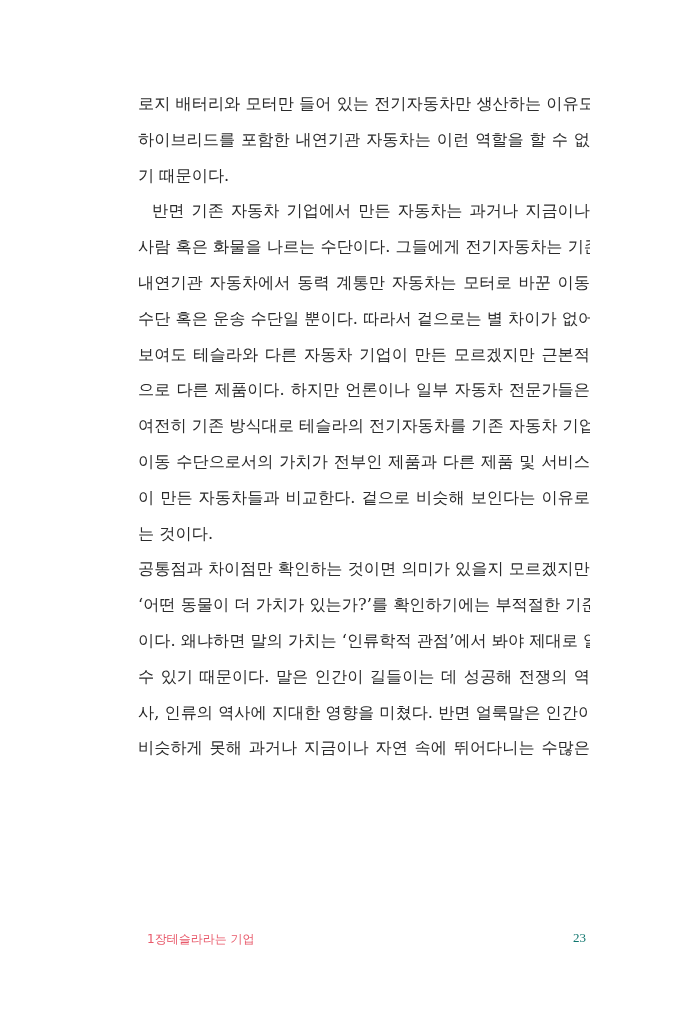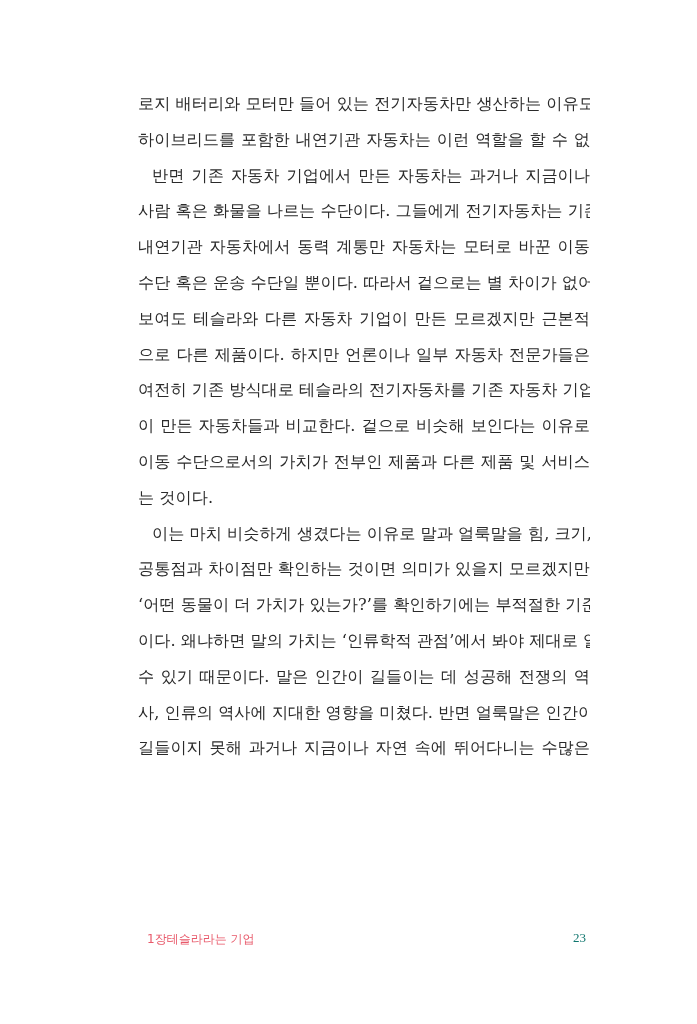--- a/index.html
+++ b/index.html
@@ -63,36 +63,36 @@
     color: #0f766e;
   }
 </style>
 </head>
 <body>
 
 <div class="page">
   <div class="body-text" id="body-text">
       <div class="line">로지 배터리와 모터만 들어 있는 전기자동차만 생산하는 이유도</div>
       <div class="line">하이브리드를 포함한 내연기관 자동차는 이런 역할을 할 수 없</div>
+      <div class="line last">기 때문이다.</div>
       <div class="line indent">반면 기존 자동차 기업에서 만든 자동차는 과거나 지금이나</div>
       <div class="line">사람 혹은 화물을 나르는 수단이다. 그들에게 전기자동차는 기존</div>
       <div class="line">내연기관 자동차에서 동력 계통만 자동차는 모터로 바꾼 이동</div>
       <div class="line">수단 혹은 운송 수단일 뿐이다. 따라서 겉으로는 별 차이가 없어</div>
       <div class="line">보여도 테슬라와 다른 자동차 기업이 만든 모르겠지만 근본적</div>
       <div class="line">으로 다른 제품이다. 하지만 언론이나 일부 자동차 전문가들은</div>
       <div class="line">여전히 기존 방식대로 테슬라의 전기자동차를 기존 자동차 기업</div>
+      <div class="line">이동 수단으로서의 가치가 전부인 제품과 다른 제품 및 서비스</div>
       <div class="line">이 만든 자동차들과 비교한다. 겉으로 비슷해 보인다는 이유로</div>
-      <div class="line">이동 수단으로서의 가치가 전부인 제품과 다른 제품 및 서비스</div>
       <div class="line last">는 것이다.</div>
-      <div class="line indent">이는 마치 비슷하게 생겼다는 이유로 말과 얼룩말을 힘, 크기,</div>
       <div class="line">공통점과 차이점만 확인하는 것이면 의미가 있을지 모르겠지만,</div>
       <div class="line">‘어떤 동물이 더 가치가 있는가?’를 확인하기에는 부적절한 기준</div>
       <div class="line">이다. 왜냐하면 말의 가치는 ‘인류학적 관점’에서 봐야 제대로 알</div>
       <div class="line">수 있기 때문이다. 말은 인간이 길들이는 데 성공해 전쟁의 역</div>
       <div class="line">사, 인류의 역사에 지대한 영향을 미쳤다. 반면 얼룩말은 인간이</div>
-      <div class="line">길들이지 못해 과거나 지금이나 자연 속에 뛰어다니는 수많은</div>
+      <div class="line">비슷하게 못해 과거나 지금이나 자연 속에 뛰어다니는 수많은</div>
     </div>
 
   <div class="footer-chapter">
     <span class="num">1장</span><span>테슬라라는 기업</span>
   </div>
   <div class="footer-page">23</div>
 </div>
 
 </body></html>

